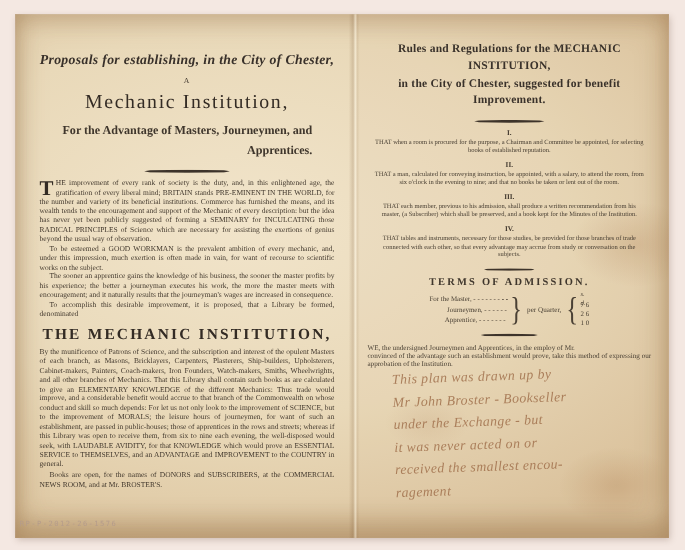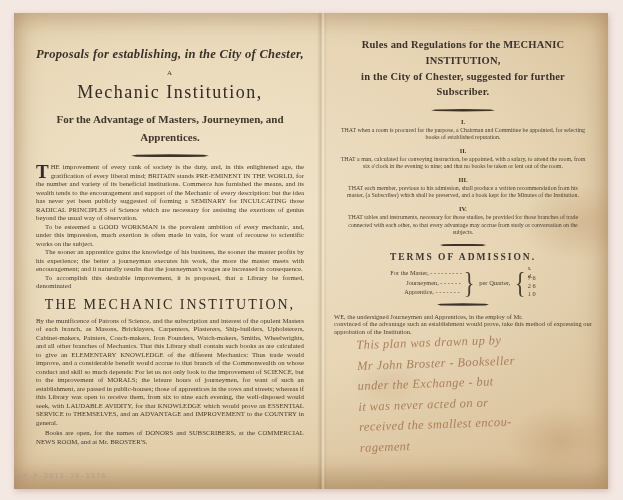--- a/index.html
+++ b/index.html
@@ -28,31 +28,31 @@
     position:absolute;left:303px;top:0;bottom:0;width:10px;
     background:linear-gradient(90deg, transparent, rgba(120,85,50,0.22) 40%, rgba(255,250,235,0.45) 60%, rgba(120,85,50,0.10) 80%, transparent);
   }
   .page{position:absolute;top:0;height:100%;box-sizing:border-box;}
   .page-left{left:0;width:304px;padding:34px 14px 0 22px;}
   .page-right{left:310px;width:284px;padding:24px 16px 0 10px;background:rgba(205,150,120,0.05);}
   .center{text-align:center;}
   .lp-header{font-size:12.5px;font-weight:bold;font-style:italic;letter-spacing:0.3px;color:#38302a;}
   .lp-a{font-size:7px;margin-top:7px;letter-spacing:1px;}
   .lp-title{font-size:18px;font-weight:normal;letter-spacing:1.5px;margin-top:5px;color:#332b24;}
-  .lp-subtitle{font-size:11px;font-weight:bold;line-height:1.65;margin:7px auto 0;width:85%;}
+  .lp-subtitle{font-size:11px;font-weight:bold;line-height:1.65;margin:7px auto 0;width:85%;text-align:right;}
   .swell{height:3px;background:#3d332a;margin:8px auto 6px;
     clip-path:polygon(0 50%,7% 18%,50% 0,93% 18%,100% 50%,93% 82%,50% 100%,7% 82%);}
   .swell.small{height:2.5px;}
   .bodytext{font-size:6.8px;line-height:8.5px;text-align:justify;margin:0;color:#43392e;}
   .indent{text-indent:9px;}
   .dropcap::first-letter{
     float:left;font-size:19px;line-height:15px;font-weight:bold;
     padding:1px 2px 0 0;color:#332b24;
   }
-  .lp-section-heading{font-size:14px;font-weight:normal;letter-spacing:2px;margin:6px 0 4px;color:#332b24;}
+  .lp-section-heading{font-size:14px;font-weight:bold;letter-spacing:2px;margin:6px 0 4px;color:#332b24;}
   .rp-title{font-size:10.5px;font-weight:bold;line-height:1.5;color:#3a322b;letter-spacing:0.2px;}
   .rp-numeral{font-size:6.5px;text-align:center;margin:5px 0 2px;font-weight:bold;}
   .rp-rule-text{font-size:5.9px;line-height:7.6px;text-align:center;margin:0 6px;color:#4a4034;}
   .terms-heading{font-size:9.5px;font-weight:bold;letter-spacing:2px;text-align:center;margin-top:6px;}
   .terms{display:flex;justify-content:center;align-items:center;margin-top:4px;}
   .terms-rows{font-size:6.3px;line-height:9.5px;color:#4a4034;}
   .terms-rows div:nth-child(2){padding-left:16px;}
   .terms-rows div:nth-child(3){padding-left:14px;}
   .brace{font-size:30px;font-weight:normal;line-height:28px;transform:scaleX(0.75);color:#4a4034;}
   .per-quarter{font-size:6.5px;margin:0 3px;color:#4a4034;}
@@ -91,21 +91,21 @@
 
     <div class="center lp-section-heading">THE MECHANIC INSTITUTION,</div>
     <p class="bodytext">By the munificence of Patrons of Science, and the subscription and interest of the opulent Masters of each branch, as Masons, Bricklayers, Carpenters, Plasterers, Ship-builders, Upholsterers, Cabinet-makers, Painters, Coach-makers, Iron Founders, Watch-makers, Smiths, Wheelwrights, and all other branches of Mechanics. That this Library shall contain such books as are calculated to give an ELEMENTARY KNOWLEDGE of the different Mechanics: Thus trade would improve, and a considerable benefit would accrue to that branch of the Commonwealth on whose conduct and skill so much depends: For let us not only look to the improvement of SCIENCE, but to the improvement of MORALS; the leisure hours of journeymen, for want of such an establishment, are passed in public-houses; those of apprentices in the rows and streets; whereas if this Library was open to receive them, from six to nine each evening, the well-disposed would seek, with LAUDABLE AVIDITY, for that KNOWLEDGE which would prove an ESSENTIAL SERVICE to THEMSELVES, and an ADVANTAGE and IMPROVEMENT to the COUNTRY in general.</p>
     <p class="bodytext indent" style="margin-top:2px;">Books are open, for the names of DONORS and SUBSCRIBERS, at the COMMERCIAL NEWS ROOM, and at Mr. BROSTER'S.</p>
   </div>
 
   <div class="fold"></div>
 
   <div class="page page-right">
     <div class="center rp-title">Rules and Regulations for the MECHANIC INSTITUTION,</div>
-    <div class="center rp-title">in the City of Chester, suggested for further Subscriber.</div>
+    <div class="center rp-title">in the City of Chester, suggested for benefit Improvement.</div>
     <div class="swell small" style="width:64px;margin-top:9px;"></div>
 
     <div class="rp-numeral">I.</div>
     <p class="rp-rule-text">THAT when a room is procured for the purpose, a Chairman and Committee be appointed, for selecting books of established reputation.</p>
 
     <div class="rp-numeral">II.</div>
     <p class="rp-rule-text">THAT a man, calculated for conveying instruction, be appointed, with a salary, to attend the room, from six o'clock in the evening to nine; and that no books be taken or lent out of the room.</p>
 
     <div class="rp-numeral">III.</div>
     <p class="rp-rule-text">THAT each member, previous to his admission, shall produce a written recommendation from his master, (a Subscriber) which shall be preserved, and a book kept for the Minutes of the Institution.</p>

